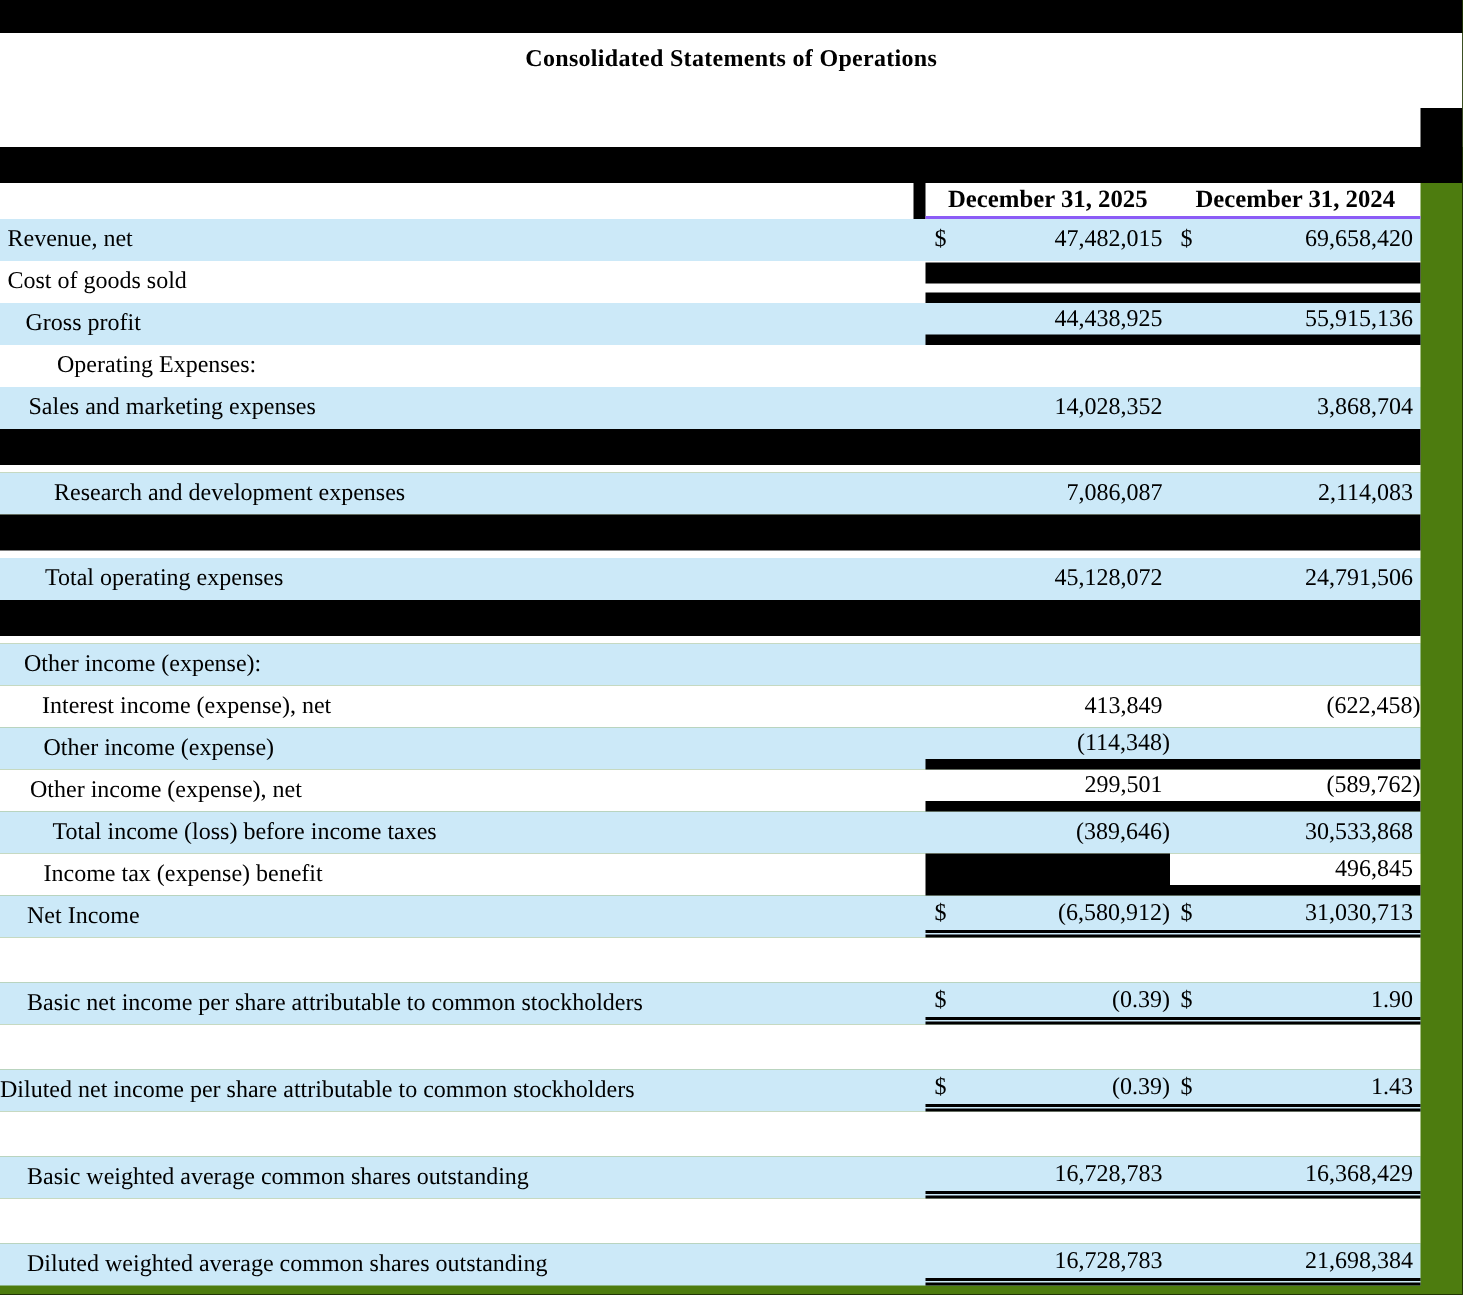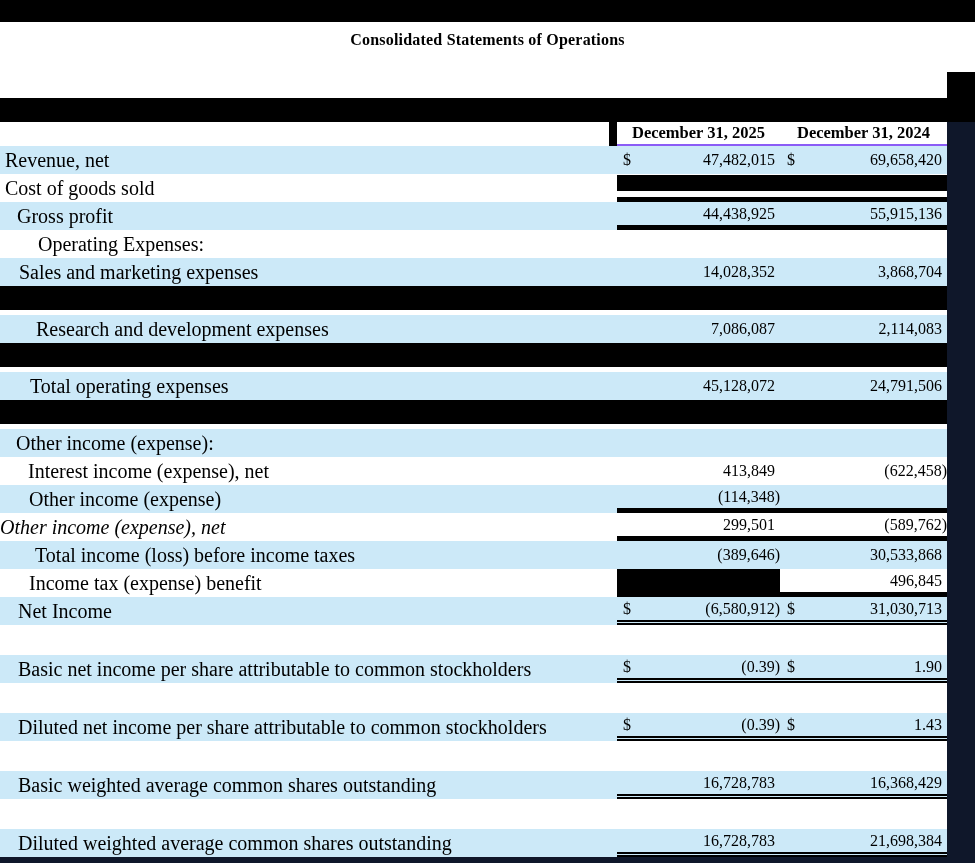--- a/index.html
+++ b/index.html
@@ -1,43 +1,43 @@
 <!DOCTYPE html>
 <html style="--row-blue: #cce9f8;"><head>
 <meta charset="utf-8">
 <style>
   html,body{margin:0;padding:0;background:#000;}
-  .page{position:relative;width:975px;height:863px;background:#0f172a;overflow:hidden;
+  .page{position:relative;width:975px;height:863px;background:#4d7c0f;overflow:hidden;
         font-family:"Liberation Serif","DejaVu Serif",serif;color:#000;}
   .top-bar{height:22px;background:#000;}
   .title-band{height:76px;background:#fff;position:relative;}
   .title{padding-top:9px;text-align:center;font-weight:bold;font-size:16px;letter-spacing:.2px;}
   .corner-redaction{position:absolute;right:0;bottom:0;width:28px;height:26px;background:#000;}
   .divider-bar{height:24px;background:#000;}
   .statement{width:947px;}
   .row{display:flex;height:28px;}
   .bg-blue{background:var(--row-blue,#cce9f8);}
   .bg-white{background:#fff;}
   .header-row{display:flex;height:24px;background:#fff;}
   .hdr-label{flex:1;}
   .hdr-mark{width:8px;background:#000;}
   .hdr-vals{width:330px;display:flex;border-bottom:2px solid #8b5cf6;box-sizing:border-box;}
   .hdr-col{display:flex;align-items:center;justify-content:center;font-weight:bold;
            font-size:16.5px;white-space:nowrap;box-sizing:border-box;}
   .hdr-col.c1{width:163px;}
   .hdr-col.c2{width:167px;}
-  .label{flex:1;display:flex;align-items:center;font-size:20px;white-space:nowrap;box-sizing:border-box;}
+  .label{flex:1;display:flex;align-items:center;font-size:16px;white-space:nowrap;box-sizing:border-box;}
   .vals{width:330px;display:flex;position:relative;box-sizing:border-box;}
   .col{display:flex;align-items:center;box-sizing:border-box;font-size:16px;}
   .col1{width:163px;padding-left:6px;}
   .col2{width:167px;padding-left:7px;}
   .num{margin-left:auto;white-space:nowrap;text-align:right;}
   .num.pos{padding-right:5px;}
   .dollar{white-space:nowrap;}
-  .b-bottom{border-bottom:5px solid #000000;}
+  .b-bottom{border-bottom:7px solid #000000;}
   .b-double{border-bottom:5px double #000;}
   .redact-both{position:absolute;left:0;right:0;top:1px;bottom:6px;background:#000;}
   .redact-col1{position:absolute;left:0;top:0;bottom:0;width:163px;background:#000;}
   .black-row{height:29px;background:#fff;position:relative;}
   .black-fill{position:absolute;top:0;left:0;right:0;height:24px;background:#000;}
   .spacer-row{height:30px;background:#fff;}
 </style>
 </head>
 <body>
 
@@ -160,21 +160,21 @@
         </div>
         <div class="row bg-blue">
           <div class="label" style="padding-left: 29px;">Other income (expense)</div>
           <div class="vals b-bottom">
             <div class="col col1">
               <span class="num neg">(114,348)</span>
             </div>
           </div>
         </div>
         <div class="row bg-white">
-          <div class="label" style=" font-style: italic;">Other income (expense), net</div>
+          <div class="label" style="padding-left: 20px;">Other income (expense), net</div>
           <div class="vals b-bottom">
             <div class="col col1">
               <span class="num pos">299,501</span>
             </div>
             <div class="col col2">
               <span class="num neg">(589,762)</span>
             </div>
           </div>
         </div>
         <div class="row bg-blue">
@@ -220,21 +220,21 @@
               <span class="num neg">(0.39)</span>
             </div>
             <div class="col col2">
               <span class="dollar">$</span>
               <span class="num pos">1.90</span>
             </div>
           </div>
         </div>
         <div class="spacer-row"></div>
         <div class="row bg-blue">
-          <div class="label" style="padding-left: 18px;">Diluted net income per share attributable to common stockholders</div>
+          <div class="label" style="">Diluted net income per share attributable to common stockholders</div>
           <div class="vals b-double">
             <div class="col col1">
               <span class="dollar">$</span>
               <span class="num neg">(0.39)</span>
             </div>
             <div class="col col2">
               <span class="dollar">$</span>
               <span class="num pos">1.43</span>
             </div>
           </div>

